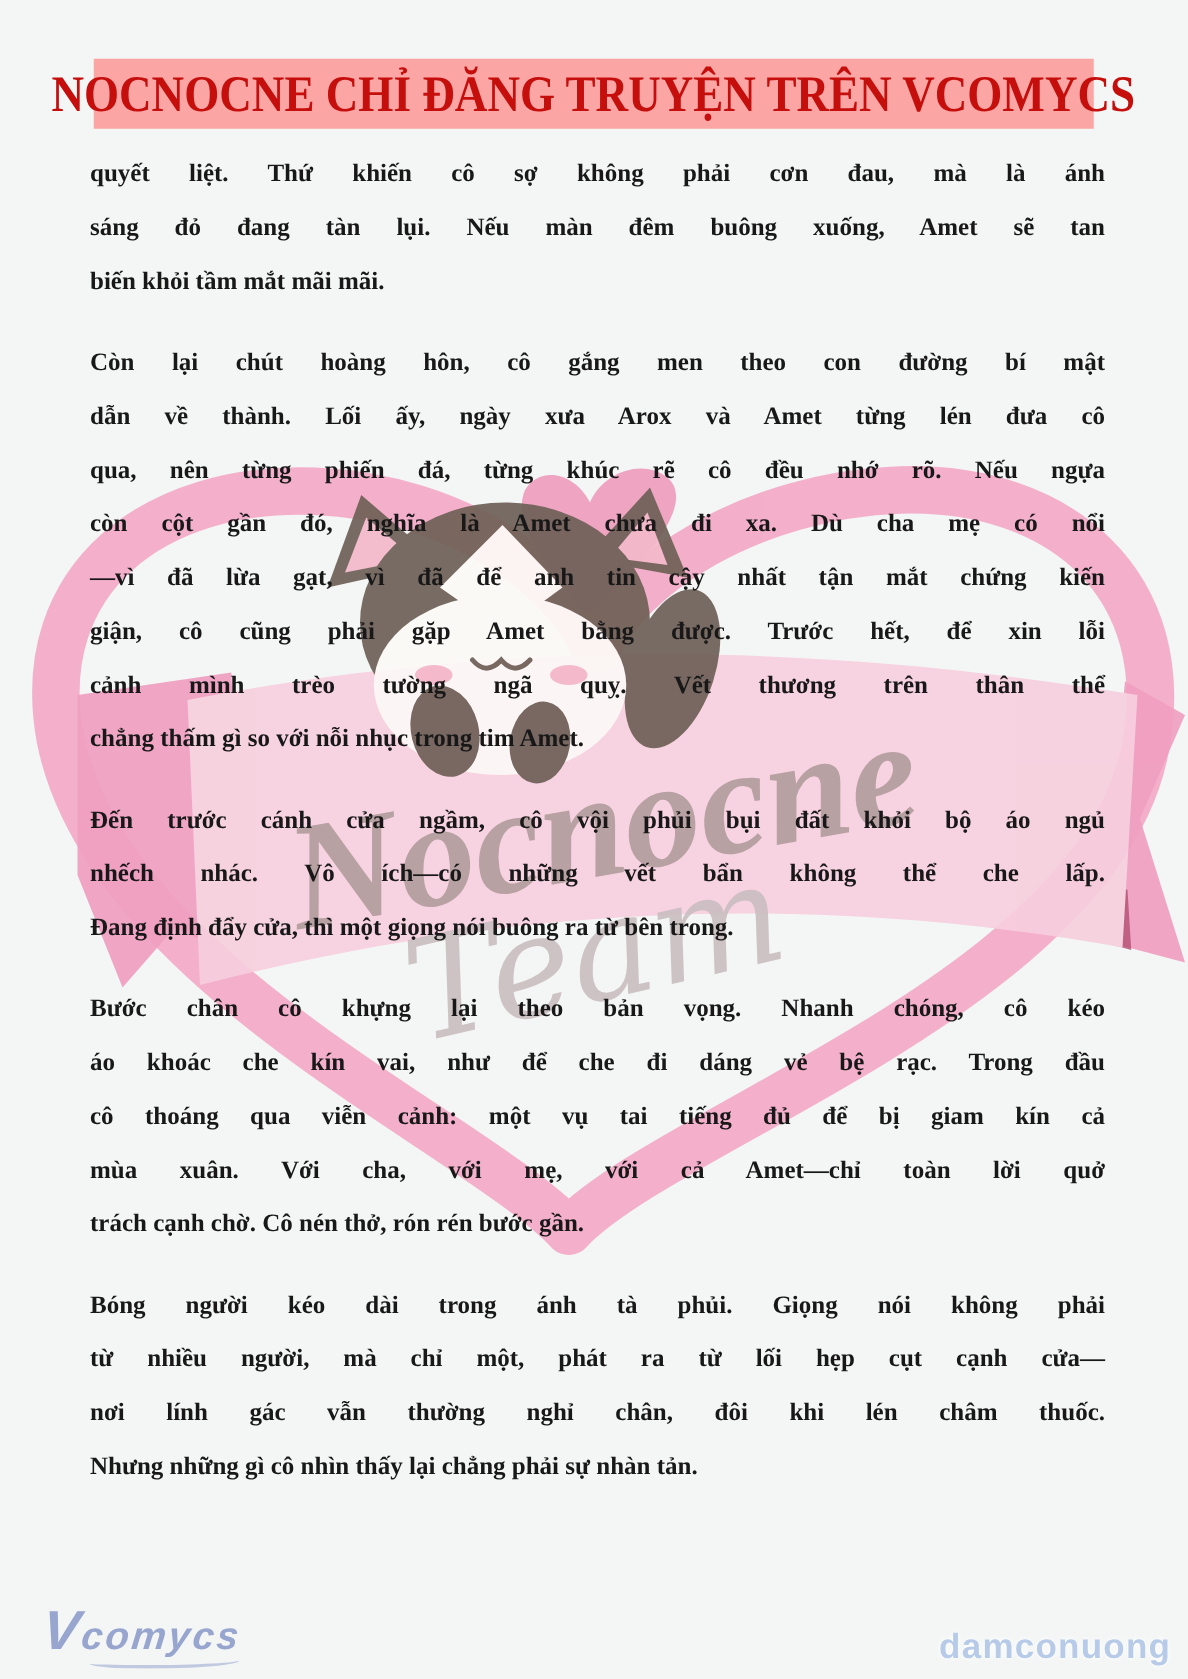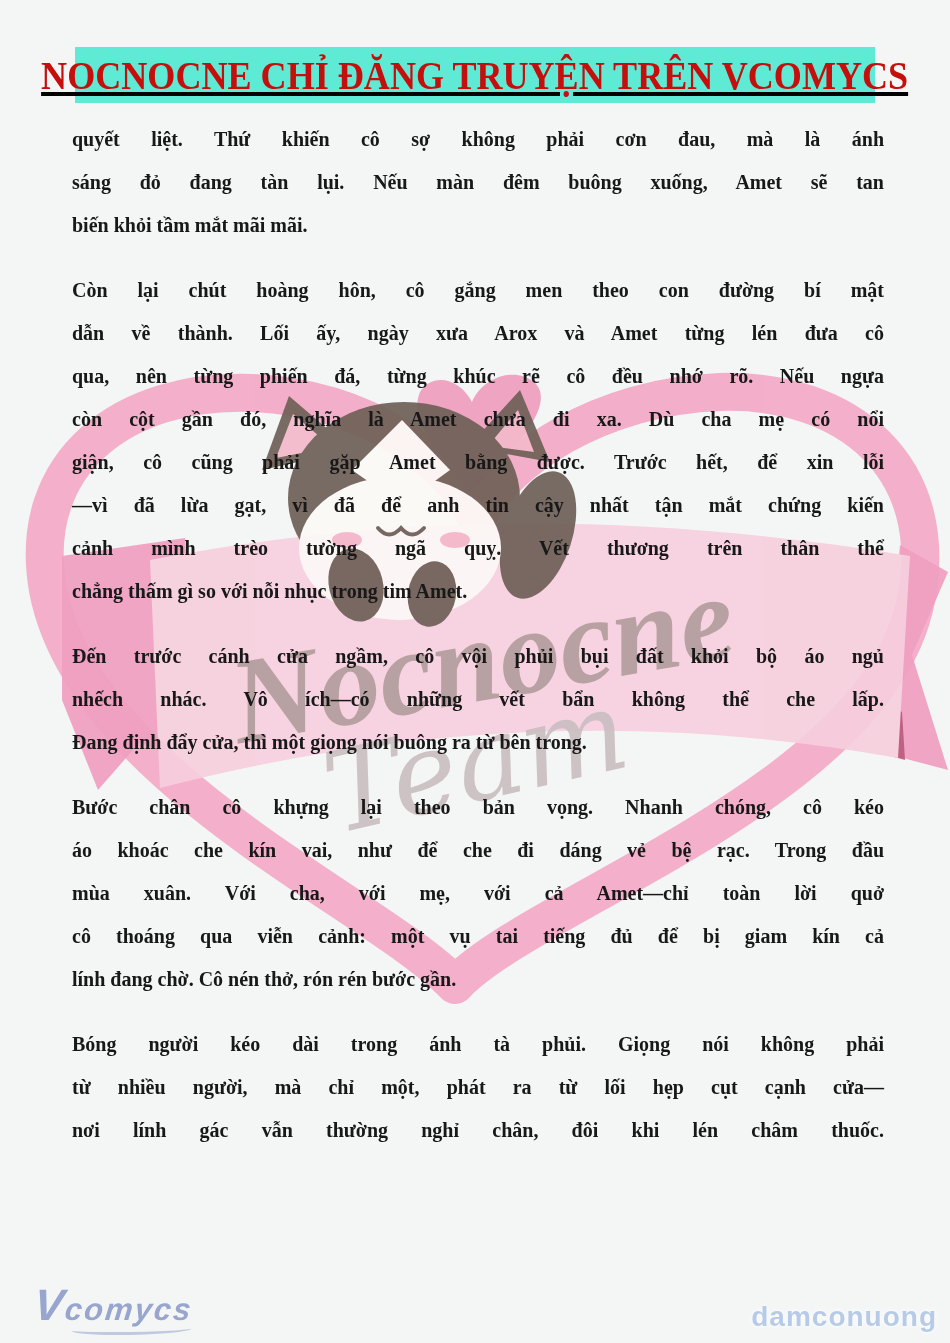--- a/index.html
+++ b/index.html
@@ -15,22 +15,22 @@
     font-family:"Liberation Serif","DejaVu Serif",serif;
     font-weight:bold;font-style:italic;
   }
   .wm-team{
     font-family:"DejaVu Serif","Liberation Serif",serif;
     font-style:italic;
   }
   
   .header-banner{
     position:absolute;left:75px;top:47px;width:800px;height:56px;
-    background:#5eead4;z-index:3;
-    display:flex;align-items:center;justify-content:center;text-decoration:underline;
+    background:#fca5a5;z-index:3;
+    display:flex;align-items:center;justify-content:center;
   }
   .header-banner span{
     color:#c50f0d;font-weight:bold;font-size:41px;white-space:nowrap;
     transform:scaleX(0.88);letter-spacing:0px;
   }
   
   .text-block{
     position:absolute;left:72px;top:118px;width:812px;z-index:2;
     color:#181818;
   }
@@ -118,41 +118,42 @@
     <p class="para">
       <span class="line">quyết liệt. Thứ khiến cô sợ không phải cơn đau, mà là ánh</span>
       <span class="line">sáng đỏ đang tàn lụi. Nếu màn đêm buông xuống, Amet sẽ tan</span>
       <span class="line last">biến khỏi tầm mắt mãi mãi.</span>
     </p>
     <p class="para">
       <span class="line">Còn lại chút hoàng hôn, cô gắng men theo con đường bí mật</span>
       <span class="line">dẫn về thành. Lối ấy, ngày xưa Arox và Amet từng lén đưa cô</span>
       <span class="line">qua, nên từng phiến đá, từng khúc rẽ cô đều nhớ rõ. Nếu ngựa</span>
       <span class="line">còn cột gần đó, nghĩa là Amet chưa đi xa. Dù cha mẹ có nổi</span>
+      <span class="line">—vì đã lừa gạt, vì đã để anh tin cậy nhất tận mắt chứng kiến</span>
       <span class="line">giận, cô cũng phải gặp Amet bằng được. Trước hết, để xin lỗi</span>
-      <span class="line">—vì đã lừa gạt, vì đã để anh tin cậy nhất tận mắt chứng kiến</span>
       <span class="line">cảnh mình trèo tường ngã quỵ. Vết thương trên thân thể</span>
       <span class="line last">chẳng thấm gì so với nỗi nhục trong tim Amet.</span>
     </p>
     <p class="para">
       <span class="line">Đến trước cánh cửa ngầm, cô vội phủi bụi đất khỏi bộ áo ngủ</span>
       <span class="line">nhếch nhác. Vô ích—có những vết bẩn không thể che lấp.</span>
       <span class="line last">Đang định đẩy cửa, thì một giọng nói buông ra từ bên trong.</span>
     </p>
     <p class="para">
       <span class="line">Bước chân cô khựng lại theo bản vọng. Nhanh chóng, cô kéo</span>
       <span class="line">áo khoác che kín vai, như để che đi dáng vẻ bệ rạc. Trong đầu</span>
+      <span class="line">cô thoáng qua viễn cảnh: một vụ tai tiếng đủ để bị giam kín cả</span>
       <span class="line">mùa xuân. Với cha, với mẹ, với cả Amet—chỉ toàn lời quở</span>
-      <span class="line">cô thoáng qua viễn cảnh: một vụ tai tiếng đủ để bị giam kín cả</span>
-      <span class="line last">lính đang chờ. Cô nén thở, rón rén bước gần.</span>
+      <span class="line last">trách cạnh chờ. Cô nén thở, rón rén bước gần.</span>
     </p>
     <p class="para">
       <span class="line">Bóng người kéo dài trong ánh tà phủi. Giọng nói không phải</span>
       <span class="line">từ nhiều người, mà chỉ một, phát ra từ lối hẹp cụt cạnh cửa—</span>
       <span class="line">nơi lính gác vẫn thường nghỉ chân, đôi khi lén châm thuốc.</span>
+      <span class="line last">Nhưng những gì cô nhìn thấy lại chẳng phải sự nhàn tản.</span>
     </p>
   </main>
 
   <div class="vcomycs">
     <span class="v">V</span><span class="rest">comycs</span>
     <span class="swash"></span>
   </div>
   <div class="credit">damconuong</div>
 
 </div>

